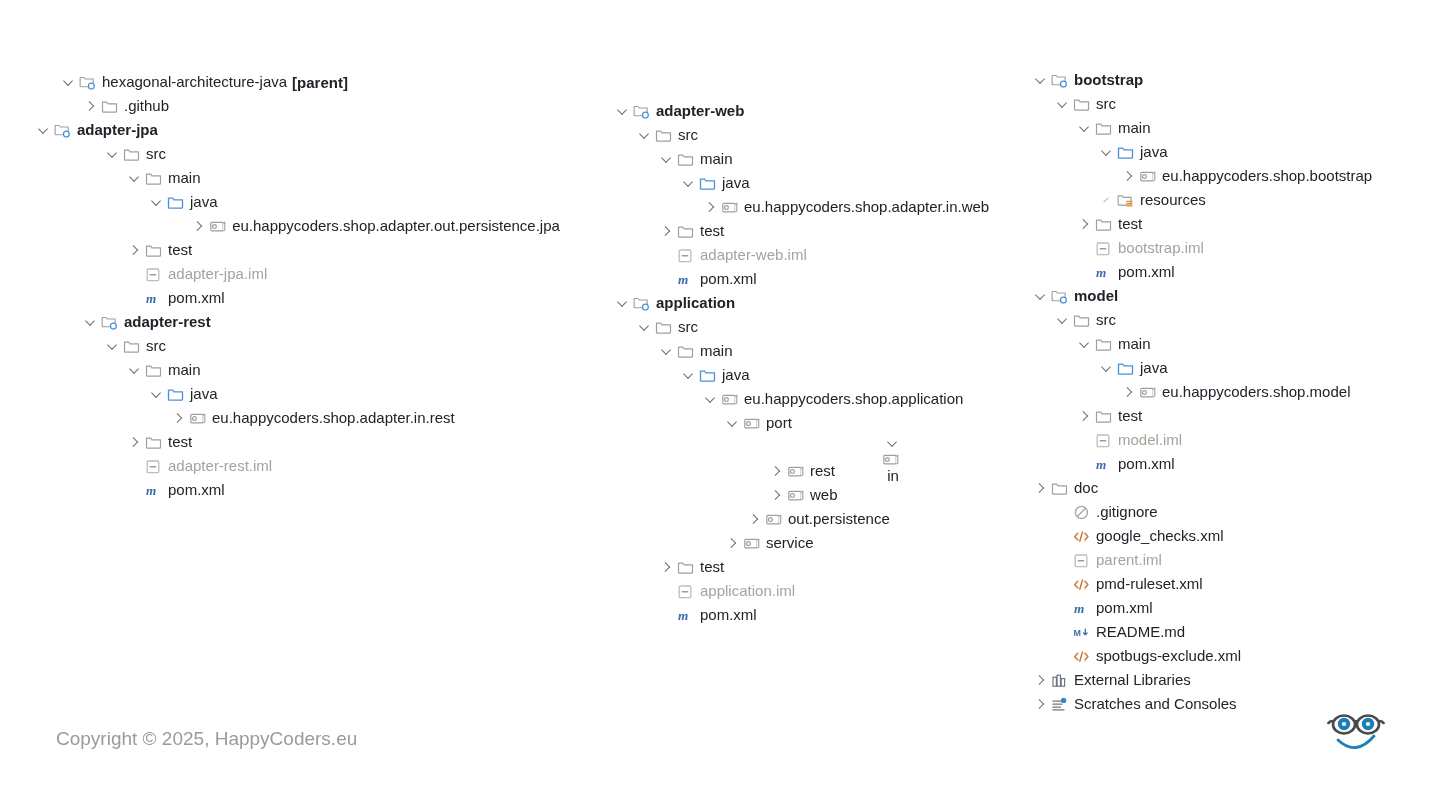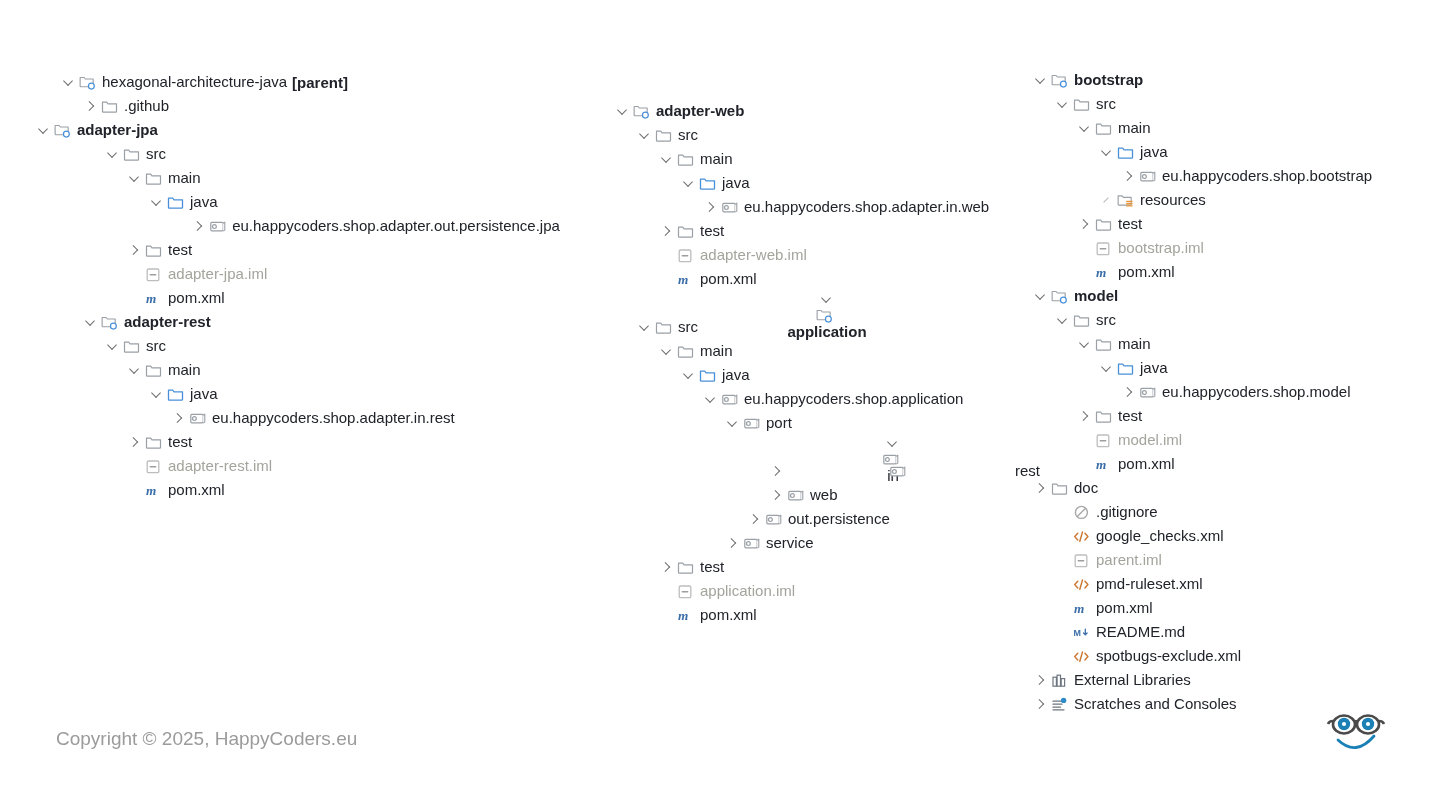--- a/index.html
+++ b/index.html
@@ -323,21 +323,21 @@
       </div>
       <div class="row" style="padding-left: 118px;">
         <span class="tw "></span>
         <span class="ico">
           <svg width="18" height="17" viewBox="0 0 18 17">
             <text x="1" y="13.4" font-family="Liberation Serif, serif" font-style="italic" font-size="14" font-weight="bold" fill="#3b6ea8">m</text>
           </svg>
         </span>
         <span class="label">pom.xml</span>
       </div>
-      <div class="row bold" style="padding-left: 74px; flex-direction: column;">
+      <div class="row bold" style="padding-left: 74px;">
         <span class="tw down"></span>
         <span class="ico">
           <svg width="18" height="17" viewBox="0 0 18 17">
             <path d="M1.2 3.2h4.2l1.3 1.6h8.3v7.4a.8.8 0 0 1-.8.8H2a.8.8 0 0 1-.8-.8V3.2z" fill="#fff" stroke="#9aa0a6" stroke-width="1.2" stroke-linejoin="round"></path>
             <circle cx="13.1" cy="12.3" r="3.1" fill="#fff" stroke="#4a90d9" stroke-width="1.3"></circle>
           </svg>
         </span>
         <span class="label">application</span>
       </div>
       <div class="row" style="padding-left: 96px;">
@@ -393,21 +393,21 @@
         <span class="tw down"></span>
         <span class="ico">
           <svg width="17" height="17" viewBox="0 0 17 17">
             <rect x="1.8" y="4.4" width="12.4" height="8.4" rx="1" fill="#fff" stroke="#9aa0a6" stroke-width="1.2"></rect>
             <path d="M14.2 5.4l1.6-1.3v8l-1.6 1" fill="#fff" stroke="#9aa0a6" stroke-width="1.1" stroke-linejoin="round"></path>
             <circle cx="5.4" cy="8.6" r="1.9" fill="#fff" stroke="#9aa0a6" stroke-width="1.2"></circle>
           </svg>
         </span>
         <span class="label">in</span>
       </div>
-      <div class="row" style="padding-left: 228px; justify-content: space-between;">
+      <div class="row" style="padding-left: 228px;">
         <span class="tw right"></span>
         <span class="ico">
           <svg width="17" height="17" viewBox="0 0 17 17">
             <rect x="1.8" y="4.4" width="12.4" height="8.4" rx="1" fill="#fff" stroke="#9aa0a6" stroke-width="1.2"></rect>
             <path d="M14.2 5.4l1.6-1.3v8l-1.6 1" fill="#fff" stroke="#9aa0a6" stroke-width="1.1" stroke-linejoin="round"></path>
             <circle cx="5.4" cy="8.6" r="1.9" fill="#fff" stroke="#9aa0a6" stroke-width="1.2"></circle>
           </svg>
         </span>
         <span class="label">rest</span>
       </div>

